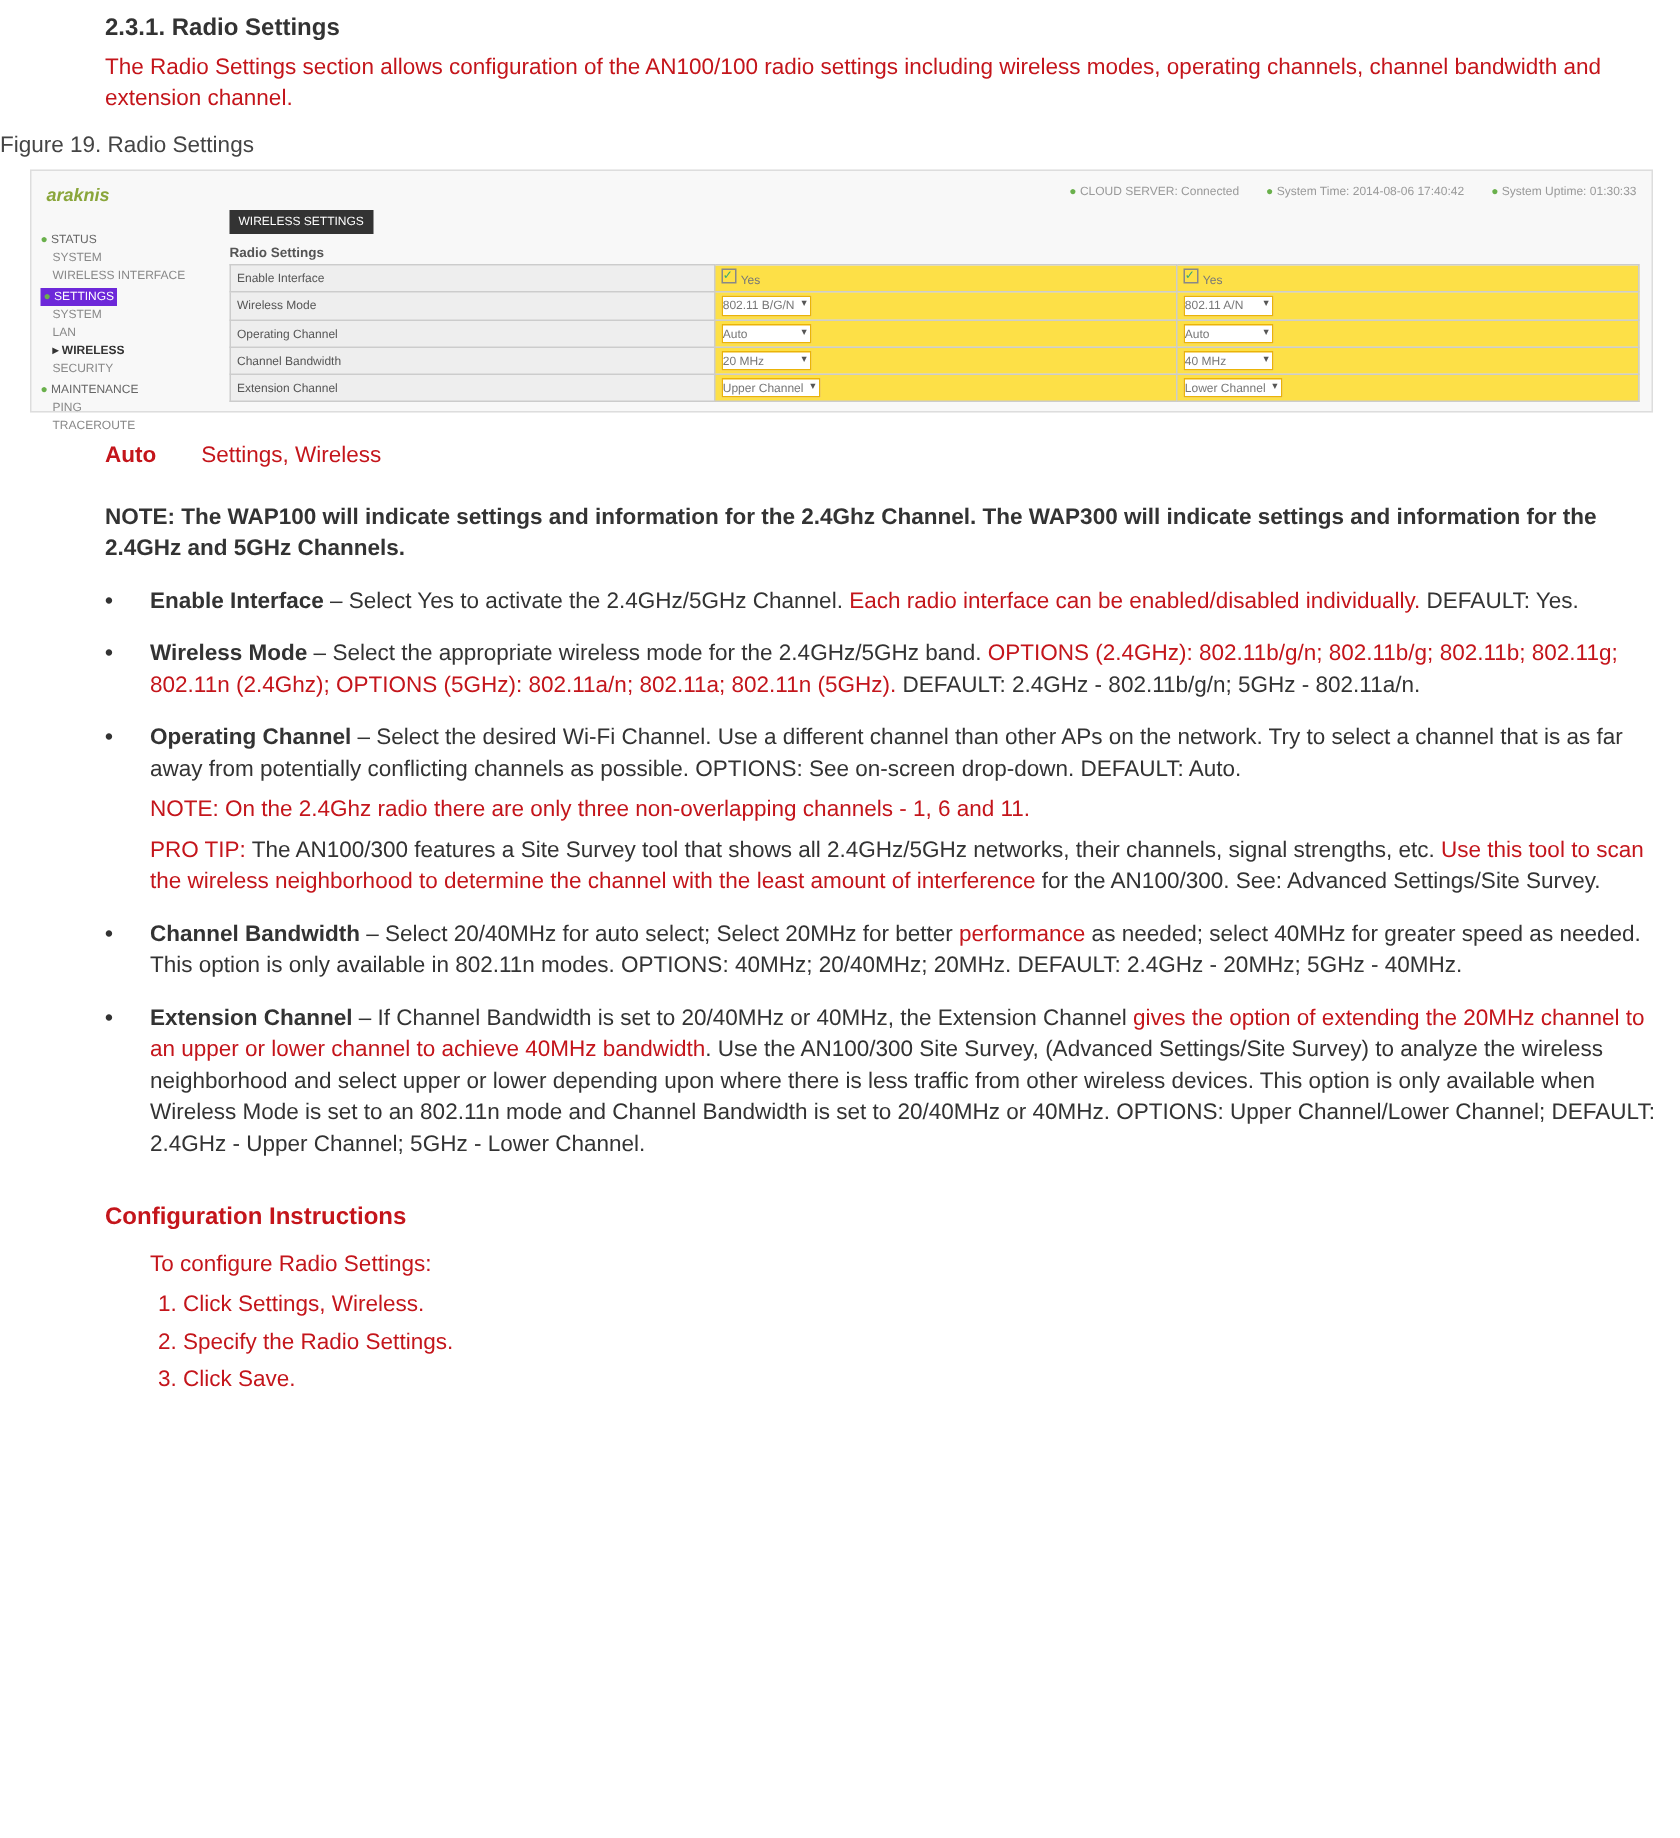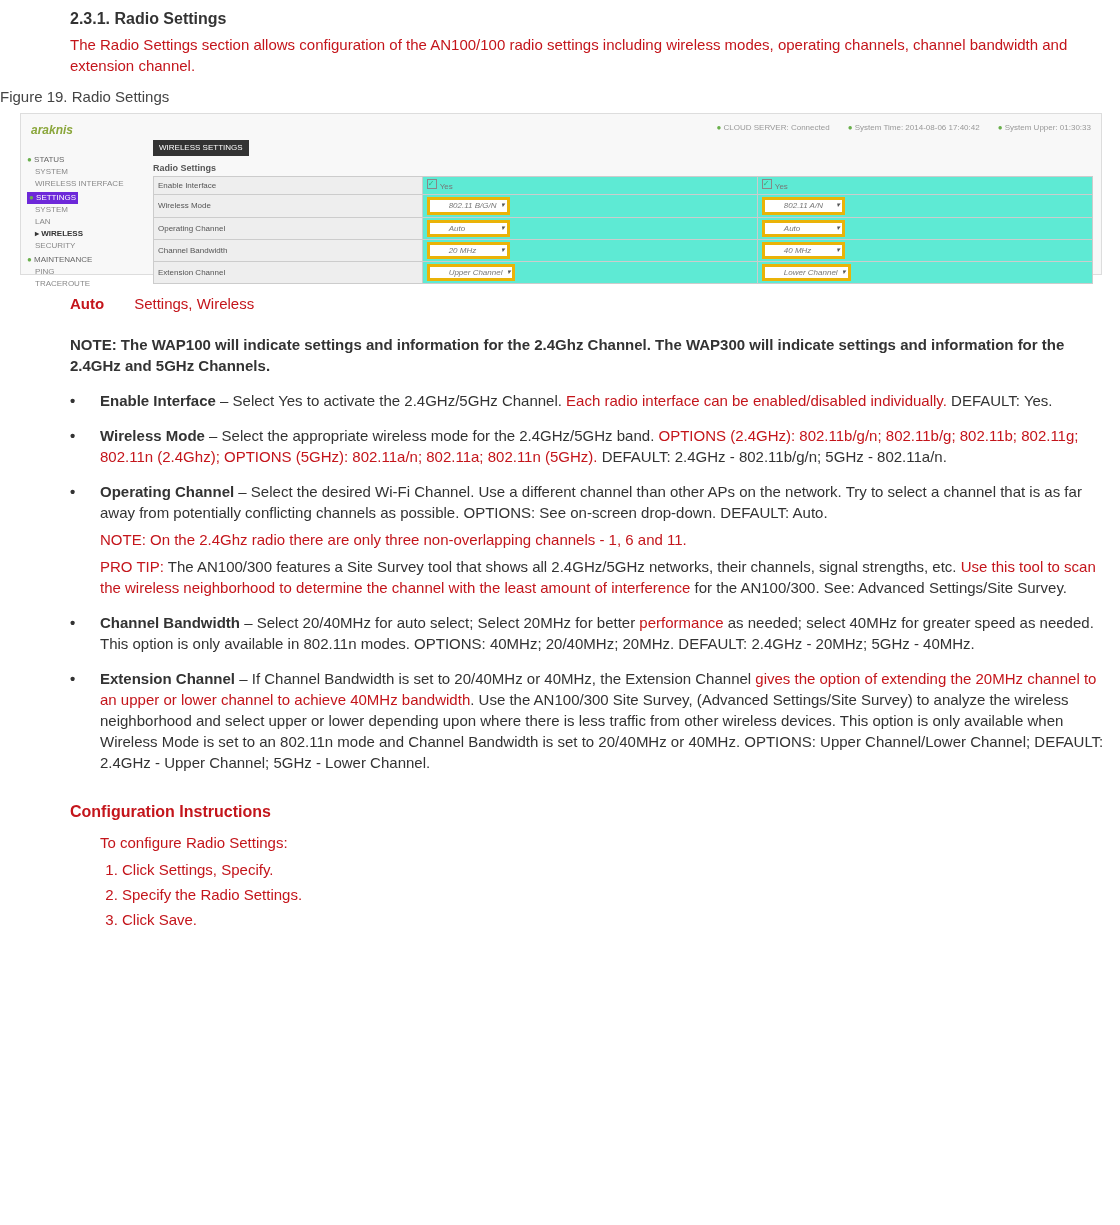--- a/index.html
+++ b/index.html
@@ -45,24 +45,24 @@
   .ss-topright span::before { content:"● "; color:#6ab04c; }
   .ss-nav { position:absolute; top:38px; left:6px; width:110px; font-size:8px; line-height:1.5;}
   .ss-nav .grp { color:#666; margin-top:2px;}
   .ss-nav .grp.active { background:#6d28d9; color:#fff; padding:0 2px; display:inline-block;}
   .ss-nav .sub { padding-left:8px; color:#888;}
   .ss-nav .dot::before { content:"● "; color:#6ab04c;}
   .ss-main { position:absolute; top:26px; left:132px; right:8px;}
   .ss-bar { background:#333; color:#fff; font-size:8px; padding:2px 6px; display:inline-block;}
   .ss-title { font-weight:bold; color:#555; margin:6px 0 2px 0;}
   .ss-table { width:100%; border-collapse:collapse; font-size:8px;}
-  .ss-table th, .ss-table td { border:1px solid #ccc; padding:2px 4px; text-align:left; background:#5eead4;}
+  .ss-table th, .ss-table td { border:1px solid #ccc; padding:2px 4px; text-align:left; background:#fde047;}
   .ss-table th { background:#eee; font-weight:normal; color:#666;}
   .ss-table .rowlabel { background:#eee; color:#555;}
-  .ss-sel { border:3px solid #eab308; padding:0 10px 0 19px; display:inline-block; min-width:48px; position:relative; background:#fff;font-style:italic;}
+  .ss-sel { border:1px solid #eab308; padding:0 10px 0 0; display:inline-block; min-width:48px; position:relative; background:#fff;}
   .ss-sel::after { content:"▾"; position:absolute; right:2px; top:0; font-size:7px; color:#555;}
   .ss-chk { display:inline-block; width:8px; height:8px; border:1px solid #888; margin-right:3px; position:relative;}
   .ss-chk.checked::after{ content:"✓"; position:absolute; top:-2px; left:0; font-size:8px; color:#3a7;}
   .path-row { margin: 14px 0 20px 70px; }
   .path-label { font-weight:bold; color:#c4151b; display:inline-block; width:60px;}
   .path-val { color:#c4151b; }
   .params-head { font-weight:bold; margin: 24px 0 8px 70px; font-size:16px;}
   .note { font-weight:bold; margin: 0 10px 14px 70px;}
   ul.params { margin: 0 10px 0 70px; padding:0; list-style:none;}
   ul.params > li { margin: 0 0 14px 0; padding-left:30px; position:relative;}
@@ -83,21 +83,21 @@
   <div class="sec-head">2.3.1. Radio Settings</div>
   <div class="sec-desc">The Radio Settings section allows configuration of the AN100/100 radio settings including wireless modes, operating channels, channel bandwidth and extension channel.</div>
 
   <div class="fig-label">Figure 19. Radio Settings</div>
 
   <div class="screenshot">
     <div class="ss-logo">araknis</div>
     <div class="ss-topright">
       <span>CLOUD SERVER:  Connected</span>
       <span>System Time:  2014-08-06 17:40:42</span>
-      <span>System Upper:  01:30:33</span>
+      <span>System Uptime:  01:30:33</span>
     </div>
     <div class="ss-nav">
       <div class="grp dot">STATUS</div>
       <div class="sub">SYSTEM</div>
       <div class="sub">WIRELESS INTERFACE</div>
       <div class="grp active dot">SETTINGS</div>
       <div class="sub">SYSTEM</div>
       <div class="sub">LAN</div>
       <div class="sub" style="font-weight:bold;color:#333">▸ WIRELESS</div>
       <div class="sub">SECURITY</div>
@@ -166,19 +166,19 @@
     </li>
     <li>
       <span class="pname">Extension Channel</span><span> – If Channel Bandwidth is set to 20/40MHz or 40MHz, the Extension Channel </span><span class="red">gives the option of extending the 20MHz channel to an upper or lower channel to achieve 40MHz bandwidth</span><span>. Use the AN100/300 Site Survey, (Advanced Settings/Site Survey) to analyze the wireless neighborhood and select upper or lower depending upon where there is less traffic from other wireless devices. This option is only available when Wireless Mode is set to an 802.11n mode and Channel Bandwidth is set to 20/40MHz or 40MHz. OPTIONS: Upper Channel/Lower Channel; DEFAULT: 2.4GHz - Upper Channel; 5GHz - Lower Channel.</span>
     </li>
   </ul>
 
   <div class="config-head">Configuration Instructions</div>
   <div class="config-body">
     <div class="red">To configure Radio Settings:</div>
     <ol class="steps">
-      <li>Click Settings, Specify.</li>
+      <li>Click Settings, Wireless.</li>
       <li>Specify the Radio Settings.</li>
       <li>Click Save.</li>
     </ol>
   </div>
 
 </div>
 
 </body></html>

